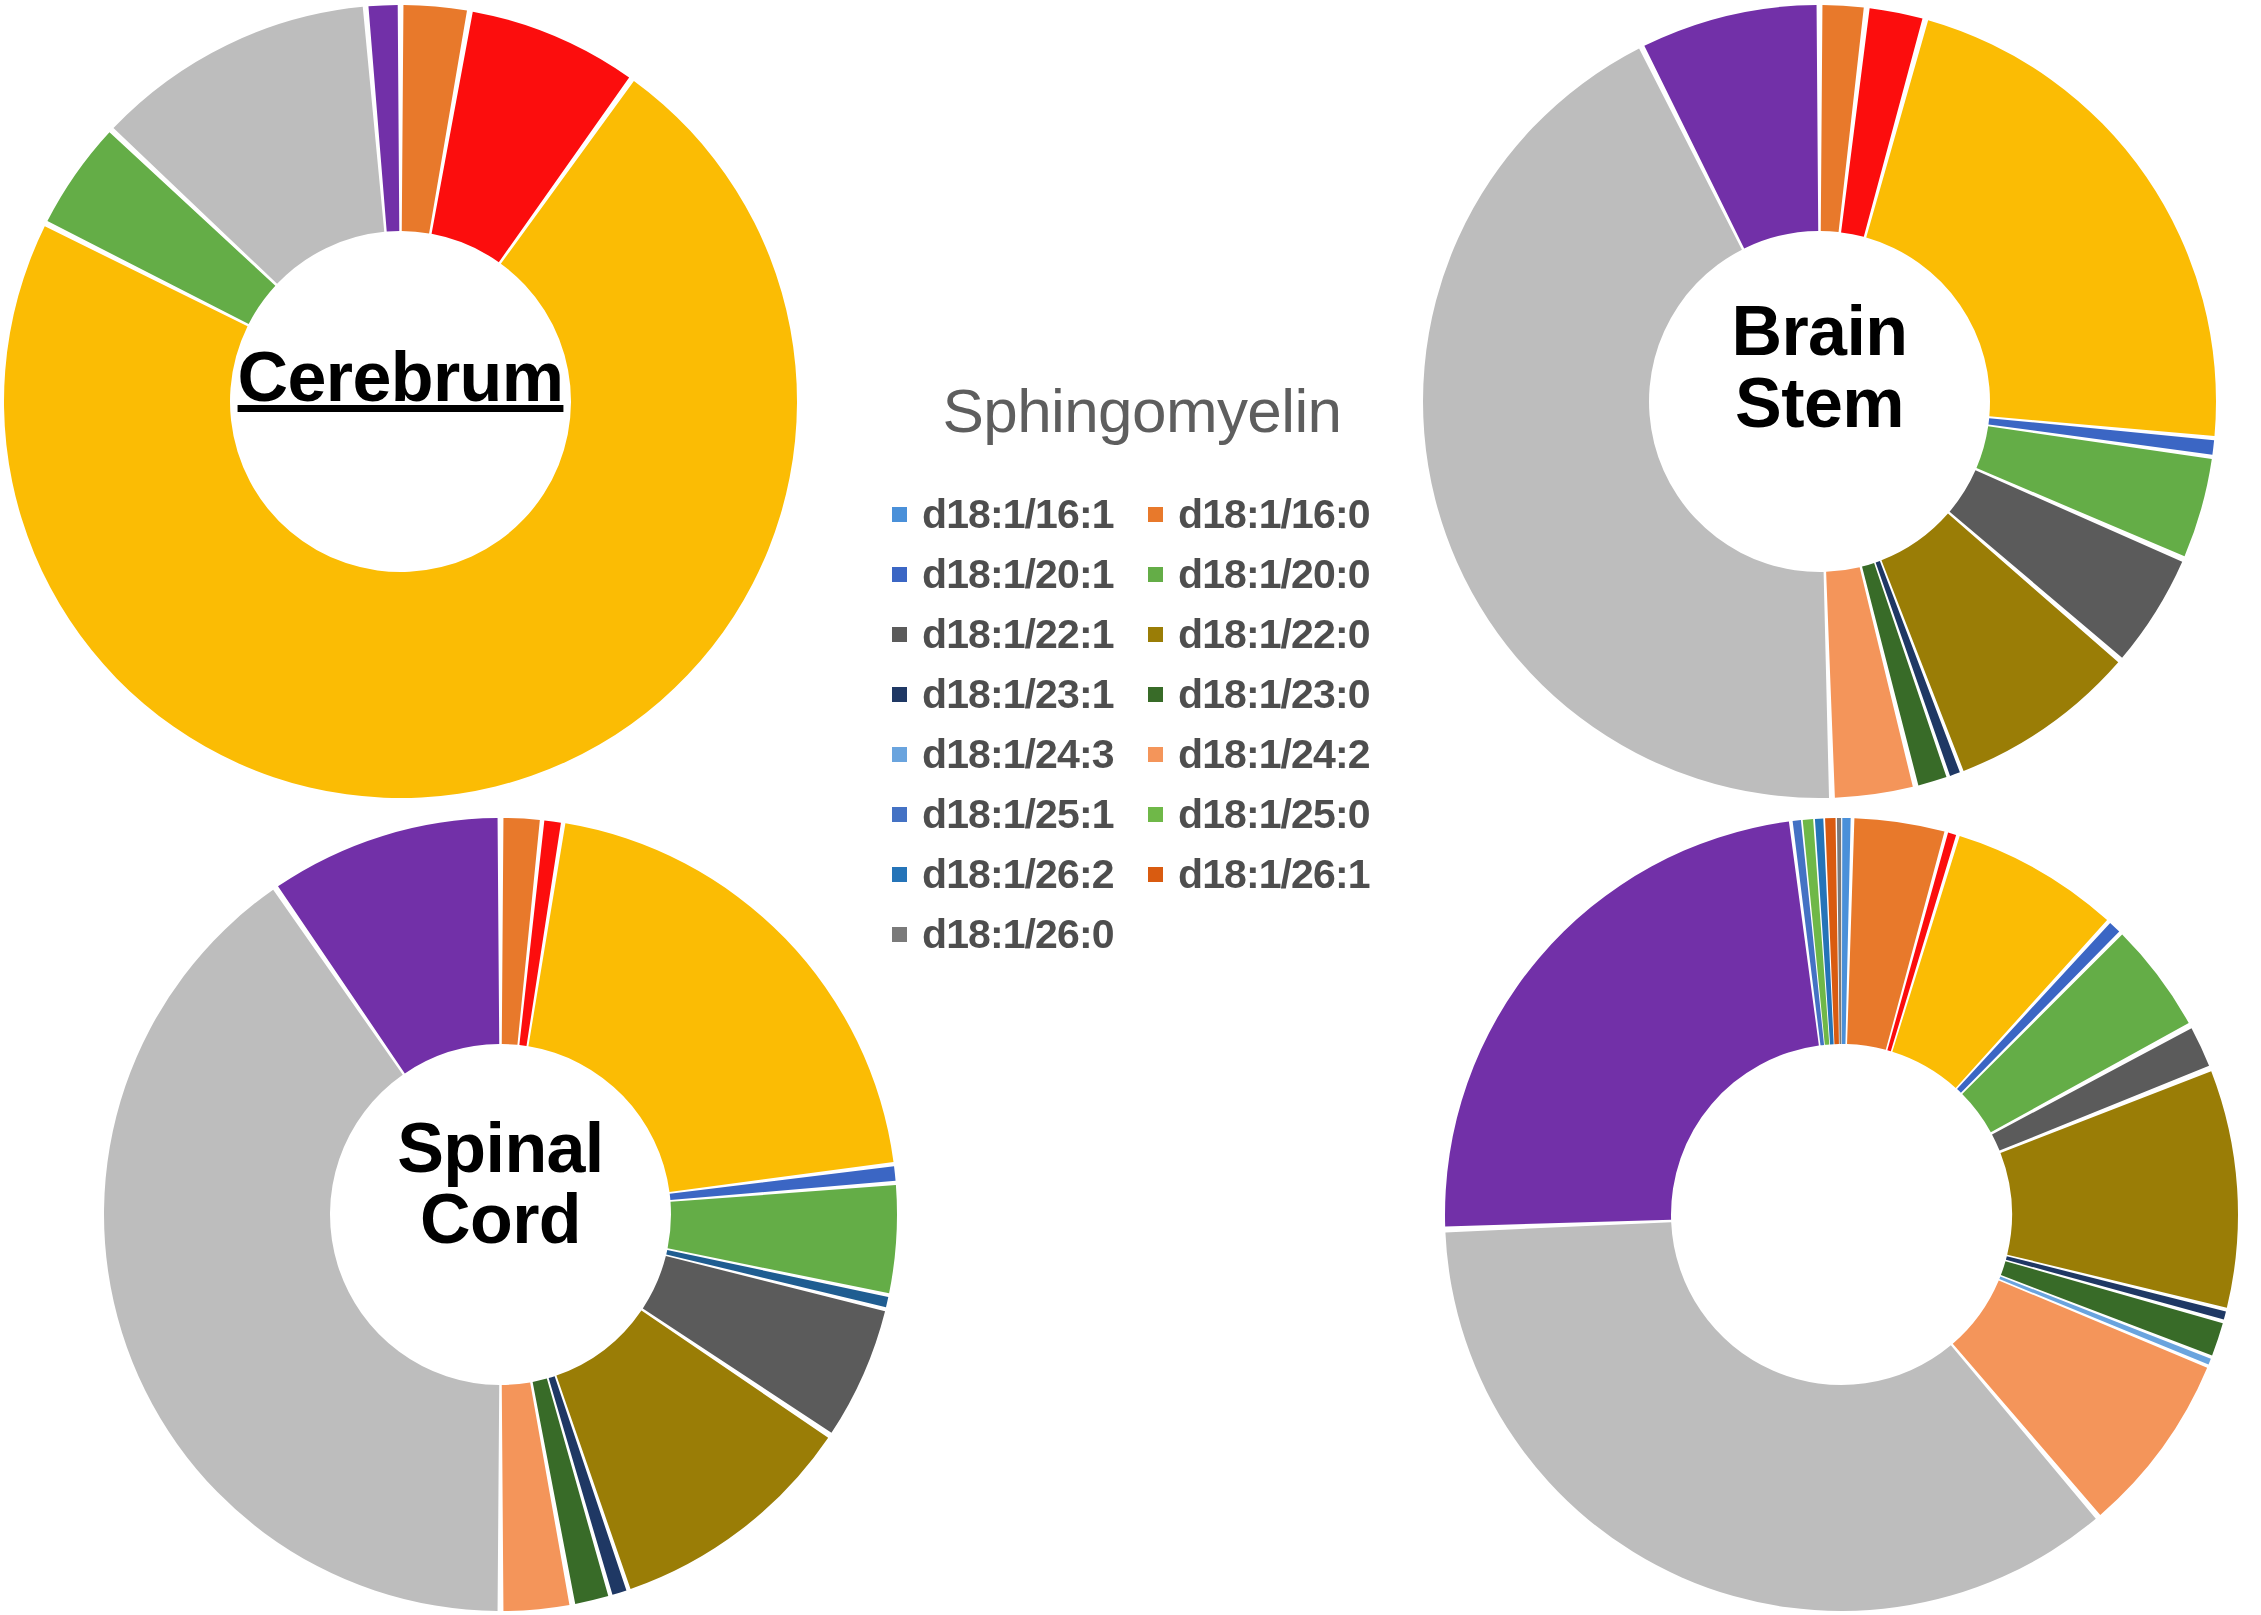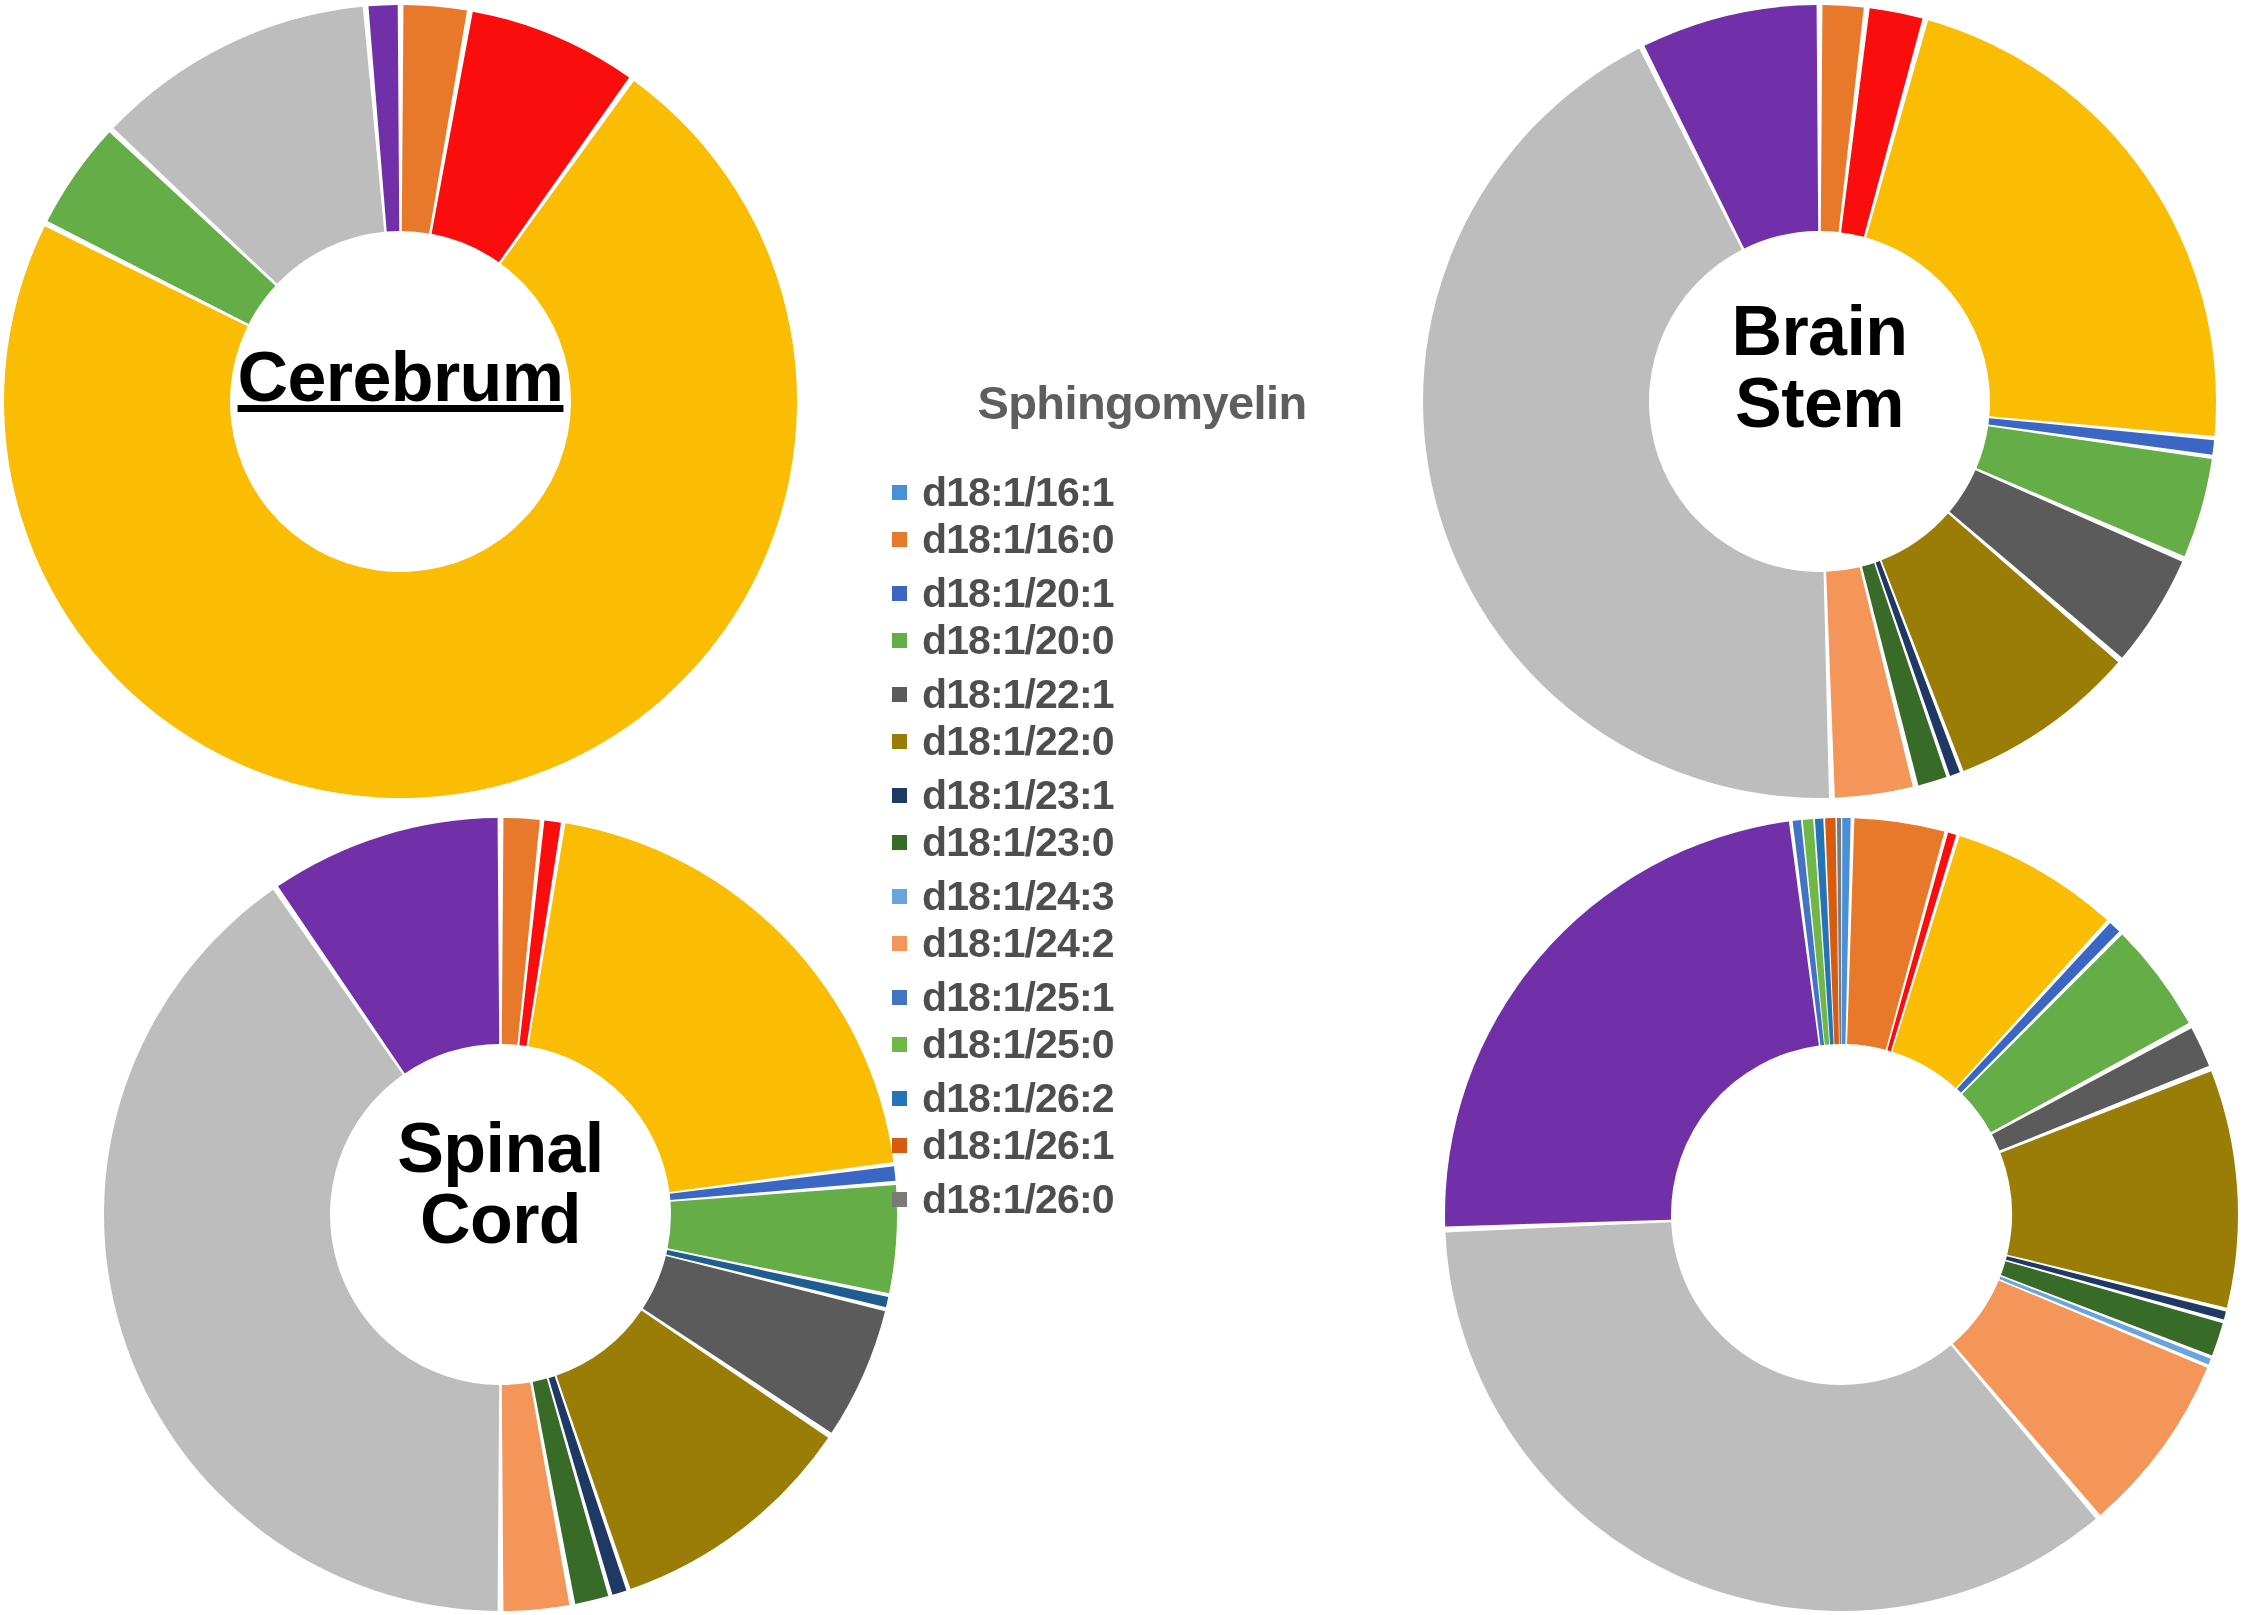--- a/index.html
+++ b/index.html
@@ -42,37 +42,37 @@
   #panel-sciaticnerve .donut-label { top: 299px; }
 
   
   #legend {
     position: absolute;
     left: 865px;
     top: 375px;
     width: 554px;
   }
   #legend-title {
-    font-size: 47px;
-    font-weight: bold;
+    font-size: 62px;
+    font-weight: normal;
     color: #5e5e5e;
     text-align: center;
     letter-spacing: -0.6px;
     margin: 0 0 39px 0;
     white-space: nowrap;
   }
   .legend-rows {
     display: flex;
     flex-direction: column;
     gap: 7px;
     padding-left: 27px;
   }
   .legend-row {
     display: flex;
-    flex-direction: column;
+    margin-top: 6px;
   }
   .legend-item {
     display: flex;
     flex-direction: row;
     align-items: center;
     width: 256px;
     box-sizing: border-box;
   }
   .legend-swatch {
     width: 14.7px;

